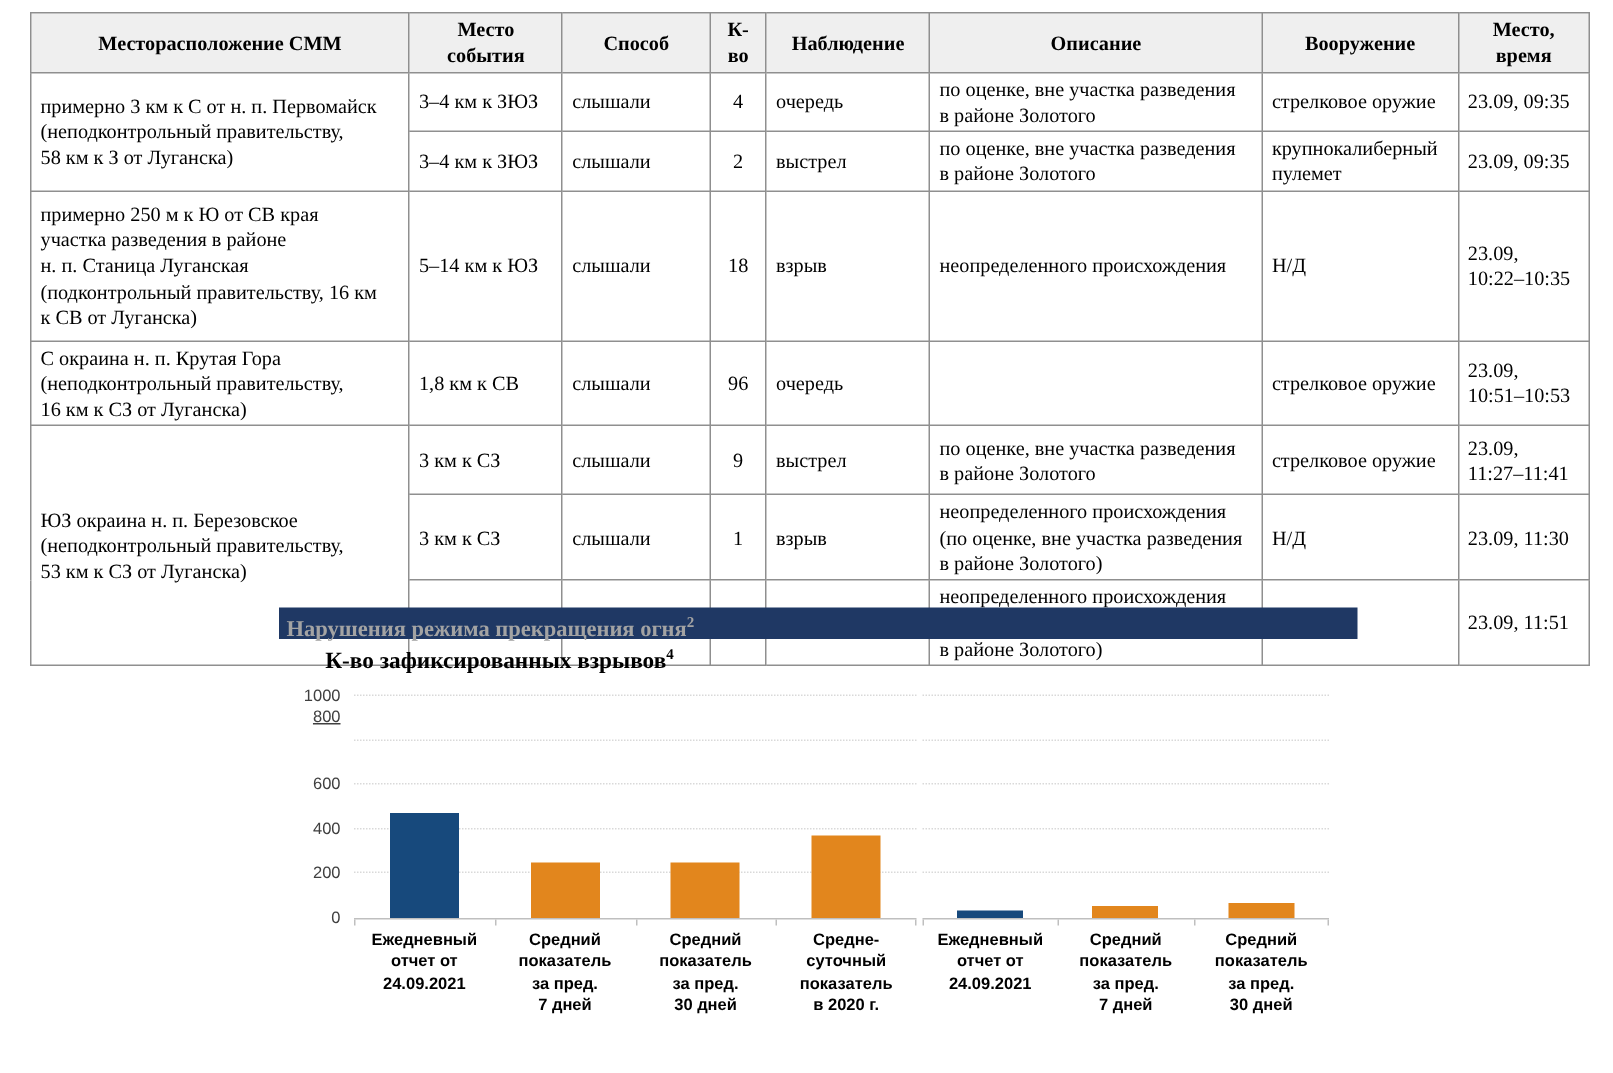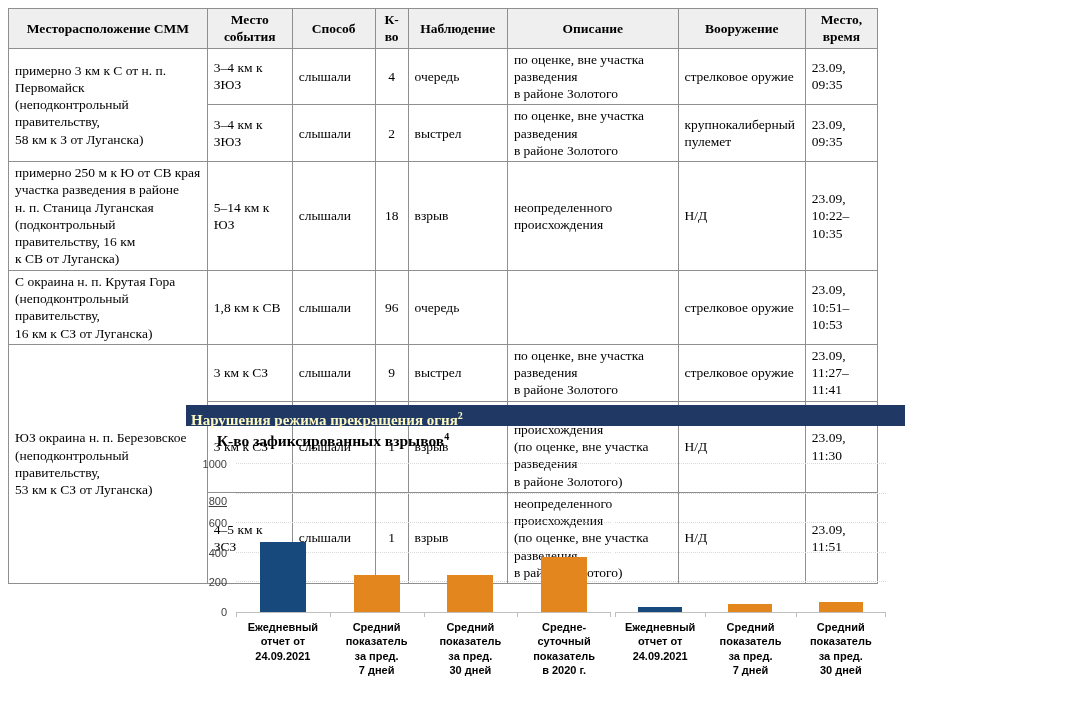--- a/index.html
+++ b/index.html
@@ -1,31 +1,31 @@
 <!DOCTYPE html>
 <html><head>
 <meta charset="utf-8">
 <style>
   html,body{margin:0;padding:0;background:#fff;}
   .page{position:relative;width:1075px;height:715px;background:#fff;overflow:hidden;
         font-family:"Liberation Serif",serif;color:#000;}
 
   
-  table.obs{position:absolute;left:8px;top:8px;width:870px;border-collapse:collapse;
+  table.obs{position:absolute;left:20px;top:8px;width:1040px;border-collapse:collapse;
             font:13.5px/1.28 "Liberation Serif",serif;}
   table.obs th,table.obs td{border:1px solid #8f8f8f;padding:2px 6px;vertical-align:middle;}
   table.obs th{background:#efefef;font-weight:bold;text-align:center;height:24px;}
   td.c-loc,td.c-desc,td.c-date{white-space:pre-line;}
   td.c-count{text-align:center;}
   tr.r-g1{height:34px;} tr.r-g2{height:100px;} tr.r-g3{height:44px;}
   tr.r-g4a{height:46px;} tr.r-g4b{height:52px;} tr.r-g4c{height:54px;}
 
   
   .charts-section{position:absolute;left:186px;top:405px;width:719px;}
-  .section-bar{height:21px;background:#1f3864;color:#fef9c3;padding-left:5px;
+  .section-bar{height:21px;background:#1f3864;color:#a3a3a3;padding-left:5px;
                font:bold 15px/21px "Liberation Serif",serif;}
   .section-bar sup{font-size:10px;}
   .titles-row{display:flex;margin-top:5px;}
   .chart-title{font:bold 15.5px/1.28 "Liberation Serif",serif;text-align:center;color:#000;}
   .chart-title sup{font-size:10px;}
   .title-left{width:425px;padding:0 28px;box-sizing:border-box;}
   .title-right{width:294px;display:flex;align-items:center;justify-content:center;text-align:center;}
   .charts-row{display:flex;margin-top:13px;}
   .chart{display:flex;}
   .chart-left{width:425px;}
@@ -174,21 +174,21 @@
         <span><span>К-во зафиксированных взрывов</span><sup>4</sup></span>
       </div>
     </div>
     <div class="charts-row">
       <div class="chart chart-left">
         <div class="yaxis">
             <div class="ytick" style="bottom: 0px;">0</div>
             <div class="ytick" style="bottom: 29.6px;">200</div>
             <div class="ytick" style="bottom: 59.2px;">400</div>
             <div class="ytick" style="bottom: 88.8px;">600</div>
-            <div class="ytick" style="bottom: 111px; text-decoration: underline;">800</div>
+            <div class="ytick" style="bottom: 134px; text-decoration: underline;">800</div>
             <div class="ytick" style="bottom: 148px;">1000</div>
           </div>
         <div class="plot-col">
           <div class="plot">
               <div class="gridline" style="bottom: 29.6px;"></div>
               <div class="gridline" style="bottom: 59.2px;"></div>
               <div class="gridline" style="bottom: 88.8px;"></div>
               <div class="gridline" style="bottom: 118.4px;"></div>
               <div class="gridline" style="bottom: 148px;"></div>
               <div class="btick" style="left: calc(0% + 0px);"></div>

